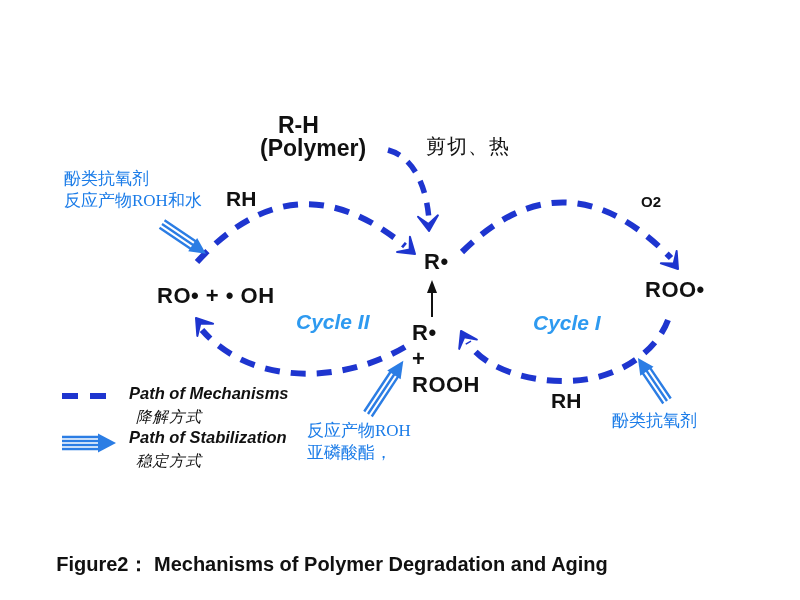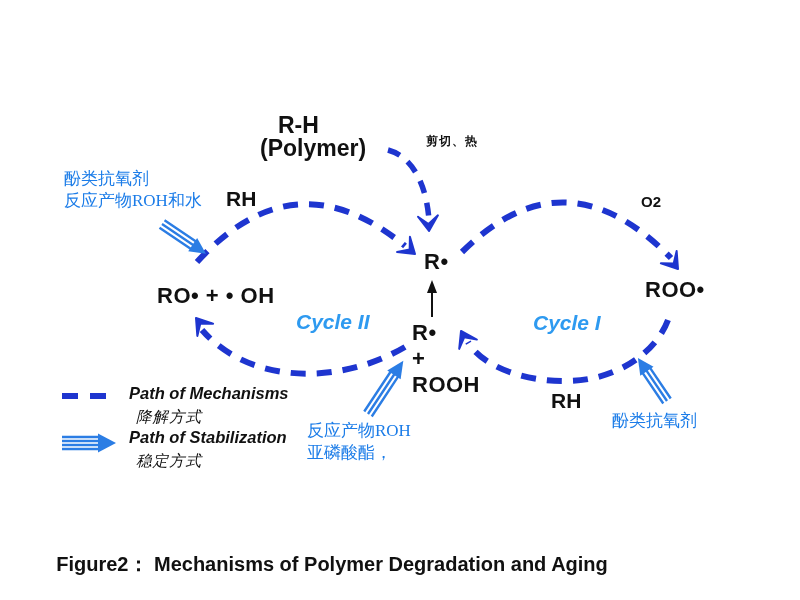--- a/index.html
+++ b/index.html
@@ -13,21 +13,21 @@
   }
   .stage svg { position: absolute; left: 0; top: 0; }
   .lbl { position: absolute; white-space: nowrap; }
 
   .chem      { font-weight: bold; font-size: 22px; color: var(--ink); letter-spacing: 0.5px; }
   .chem-big  { font-weight: bold; font-size: 23px; color: var(--ink); line-height: 23px; }
   .chem-sm   { font-weight: bold; font-size: 21px; color: var(--ink); }
   .o2        { font-weight: bold; font-size: 15px; color: var(--ink); margin-left: 8px; }
   .cycle     { font-weight: bold; font-style: italic; font-size: 21px; color: var(--cyc, #2e9af0); }
   .note-cn   { font-family: "Liberation Serif", serif; font-size: 17px; line-height: 22px; color: var(--note, #1b7ce8); }
-  .black-cn  { font-family: "Liberation Serif", serif; font-size: 12px; color: var(--ink); letter-spacing: 1px; font-weight: bold; }
+  .black-cn  { font-family: "Liberation Serif", serif; font-size: 20px; color: var(--ink); letter-spacing: 1px; }
   .legend-en { font-weight: bold; font-style: italic; font-size: 16.5px; color: var(--ink); }
   .legend-cn { font-family: "Liberation Serif", serif; font-style: italic; font-size: 15.5px; color: var(--ink); letter-spacing: 1px; }
   .caption   { position: absolute; left: 0; top: 551px; width: 664px; text-align: center;
                font-weight: bold; font-size: 20px; color: var(--ink); }
   .stack div { white-space: nowrap; }
 
   .deg-path  { stroke: var(--deg, #1e35cf); stroke-width: 6; fill: none; stroke-dasharray: 15 11; }
   .deg-head  { fill: var(--deg, #1e35cf); stroke: var(--deg, #1e35cf); stroke-width: 2; stroke-linejoin: round; }
   .stab-line { stroke: var(--stab, #2b7de4); stroke-width: 2.4; fill: none; }
   .stab-head { fill: var(--stab, #2b7de4); }

